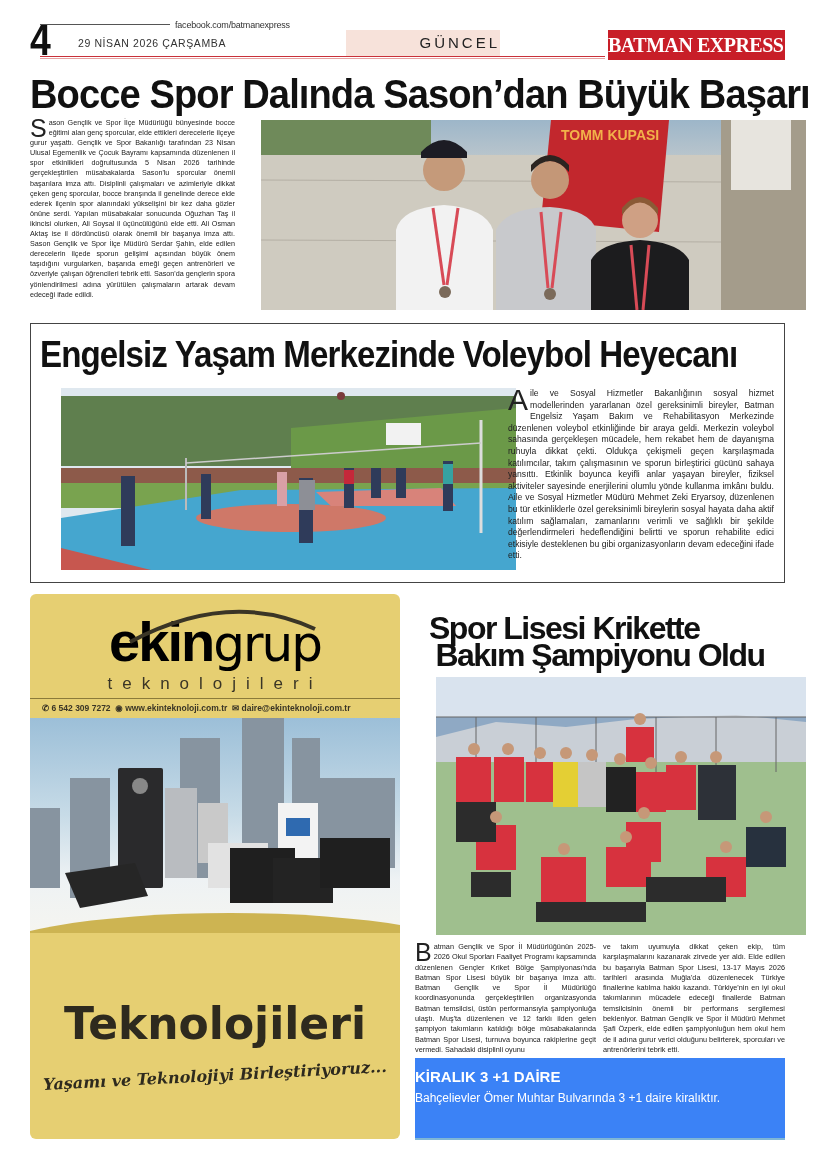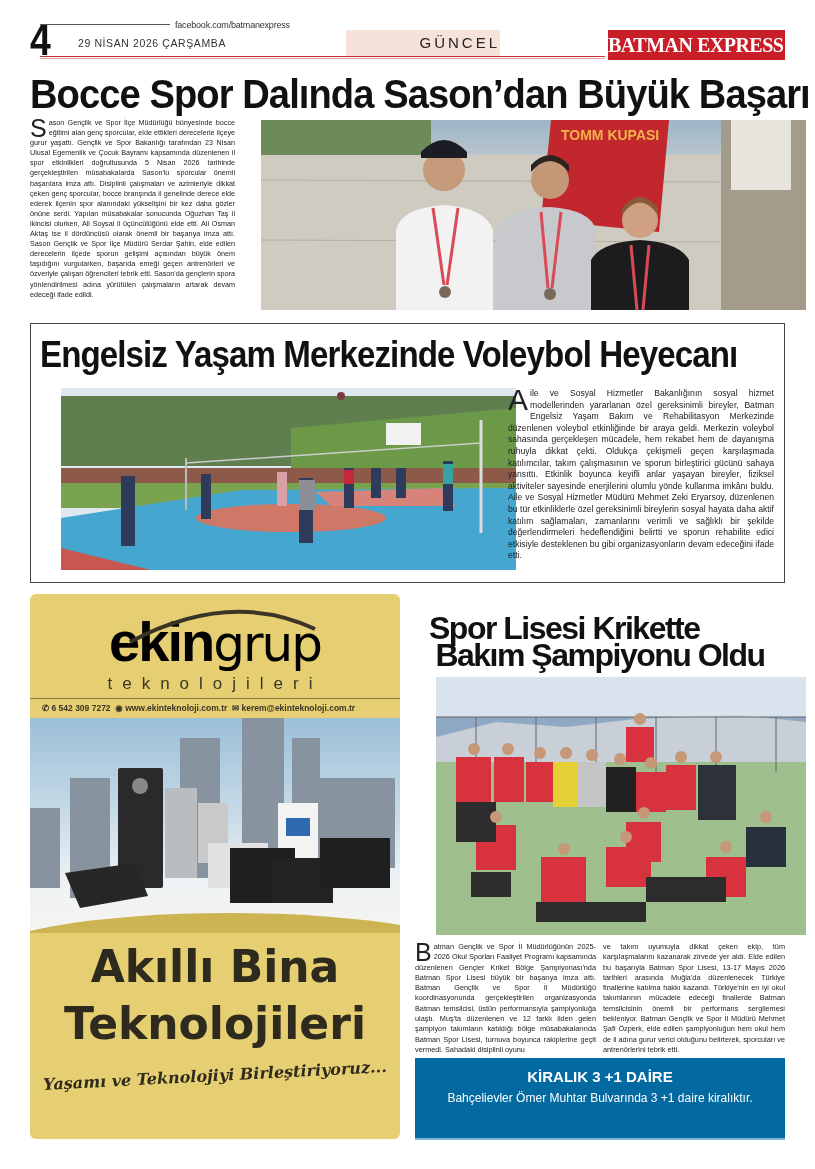--- a/index.html
+++ b/index.html
@@ -14,21 +14,21 @@
   .rule-red{left:40px;top:56px;width:565px;height:1px;background:#c9313a;}
   .rule-red2{left:40px;top:58px;width:565px;height:1px;background:#e7a3a3;}
   .logo{left:608px;top:30px;width:177px;height:30px;background:#c81e28;color:#fff;font-family:"Liberation Serif",serif;font-weight:bold;font-size:20px;line-height:30px;text-align:left;letter-spacing:-0.5px;}
   
   .h1{font-weight:bold;color:#111;white-space:nowrap;letter-spacing:-1px;}
   .body-text{font-size:7.6px;line-height:10.2px;text-align:justify;color:#222;}
   .body-text .drop{float:left;font-size:25px;line-height:20px;margin:0 2px 0 0;font-weight:normal;}
   .photo{overflow:hidden;margin-left:21px;}
   .box{border:1px solid #444;}
   .ad-yellow{background:#e6cf72;}
-  .rent{background:#0369a1;color:#fff;text-align:center;}
+  .rent{background:#3b82f6;color:#fff;}
 </style>
 </head>
 <body>
 
 <div class="abs page-num">4</div>
 <div class="abs fb-line"></div>
 <div class="abs fb">facebook.com/batmanexpress</div>
 <div class="abs date">29 NİSAN 2026 ÇARŞAMBA</div>
 <div class="abs section">GÜNCEL</div>
 <div class="abs rule-red"></div>
@@ -117,21 +117,21 @@
       <path d="M10 38 Q110 -15 195 25" stroke="#3a3526" stroke-width="4" fill="none"></path>
     </svg>
   <div class="abs" style="left:0;top:80px;width:370px;text-align:center;font-size:17px;letter-spacing:10px;color:#3a3526;">teknolojileri</div>
   <div class="abs" style="left:0;top:104px;width:370px;height:1px;background:#8b7a3a;"></div>
   <div class="abs" style="left:12px;top:109px;width:350px;font-size:8.5px;font-weight:bold;color:#3a3526;white-space:nowrap;">
     <span>✆</span>
     <span>6 542 309 7272</span>
     &nbsp;<span>◉</span>
     <span>www.ekinteknoloji.com.tr</span>
     &nbsp;<span>✉</span>
-    <span>kerem@ekinteknoloji.com.tr</span>
+    <span>daire@ekinteknoloji.com.tr</span>
   </div>
   <div class="abs" style="left:0;top:124px;width:370px;height:215px;background:linear-gradient(180deg,#9cbfd8 0%,#c7dbe7 45%,#eef2f4 75%,#f5f5f0 100%);overflow:hidden;">
     <svg width="370" height="215" viewBox="0 0 370 215">
       <g fill="#8794a0">
           <rect x="40" y="60" width="40" height="120"></rect>
           <rect x="150" y="20" width="40" height="140"></rect>
           <rect x="212" y="0" width="42" height="150"></rect>
           <rect x="262" y="20" width="28" height="120"></rect>
           <rect x="285" y="60" width="80" height="90"></rect>
           <rect x="0" y="90" width="30" height="80"></rect>
@@ -143,21 +143,20 @@
       <rect x="248" y="85" width="40" height="55" fill="#f3f3f3"></rect>
       <rect x="256" y="100" width="24" height="18" fill="#2f6ab0"></rect>
       <rect x="178" y="125" width="60" height="45" fill="#e2e2e2"></rect>
       <rect x="200" y="130" width="65" height="55" fill="#1f1f1f"></rect>
       <rect x="243" y="140" width="60" height="45" fill="#232323"></rect>
       <rect x="290" y="120" width="70" height="50" fill="#1f1f1f"></rect>
       <polygon points="35,155 105,145 118,178 50,190" fill="#262626"></polygon>
       <ellipse cx="200" cy="240" rx="250" ry="45" fill="#cdb452"></ellipse>
     </svg>
   </div>
-  <div class="abs" style="left:0;top:347px;width:370px;text-align:center;font-size:44px;font-weight:bold;color:#2e2a1e;line-height:52px;font-family:'DejaVu Sans',sans-serif;">Akıllı Bina</div>
   <div class="abs" style="left:0;top:404px;width:370px;text-align:center;font-size:44px;font-weight:bold;color:#2e2a1e;line-height:52px;font-family:'DejaVu Sans',sans-serif;">Teknolojileri</div>
   <div class="abs" style="left:0;top:472px;width:370px;text-align:center;font-size:16px;font-style:italic;font-weight:bold;color:#2e2a1e;font-family:'DejaVu Serif',serif;transform:rotate(-3deg);">Yaşamı ve Teknolojiyi Birleştiriyoruz...</div>
 </div>
 
 <div class="abs h1" style="left:429px;top:590px;width:370px;text-align:left;font-size:32px;line-height:40px;letter-spacing:-1.5px;margin-top:18px;">Spor Lisesi Krikette</div>
 <div class="abs h1" style="left:415px;top:635px;width:370px;text-align:center;font-size:32px;line-height:40px;letter-spacing:-1.5px;">Bakım Şampiyonu Oldu</div>
 <div class="abs photo" style="left:415px;top:677px;width:370px;height:258px;">
   <svg width="370" height="258" viewBox="0 0 370 258">
     <rect width="370" height="258" fill="#8fa9c4"></rect>
     <rect y="0" width="370" height="40" fill="#d9e3ee"></rect>

